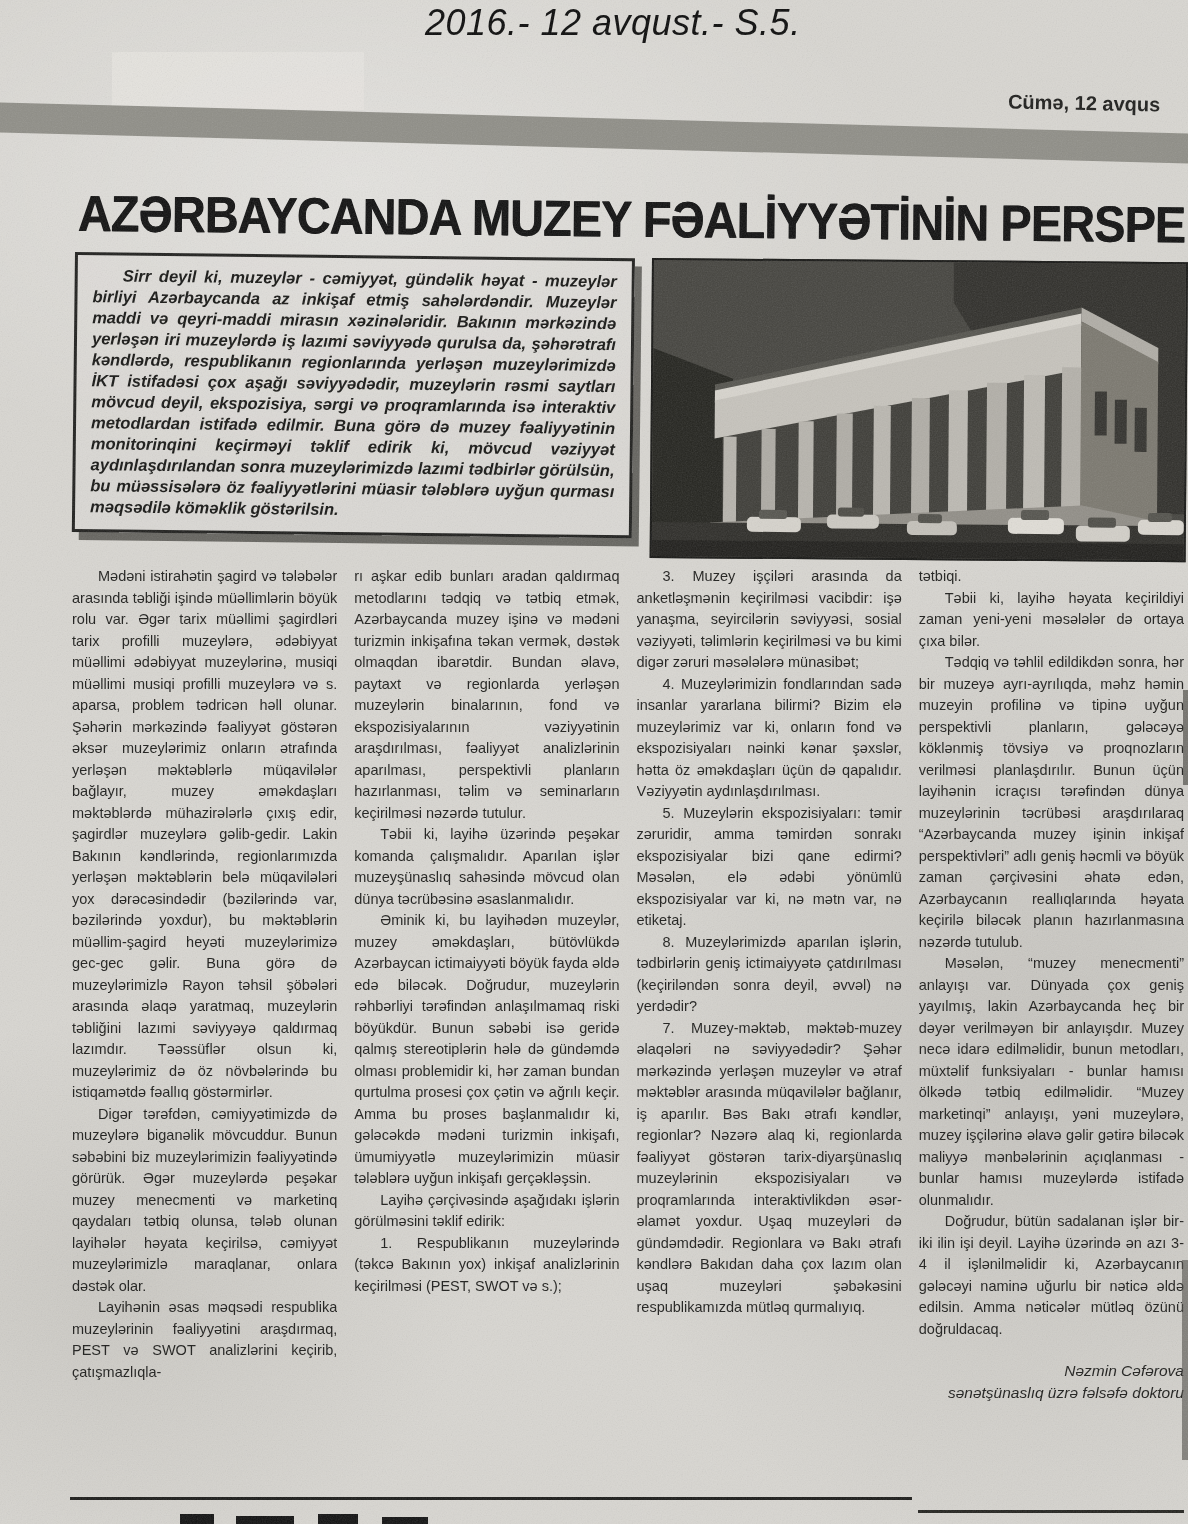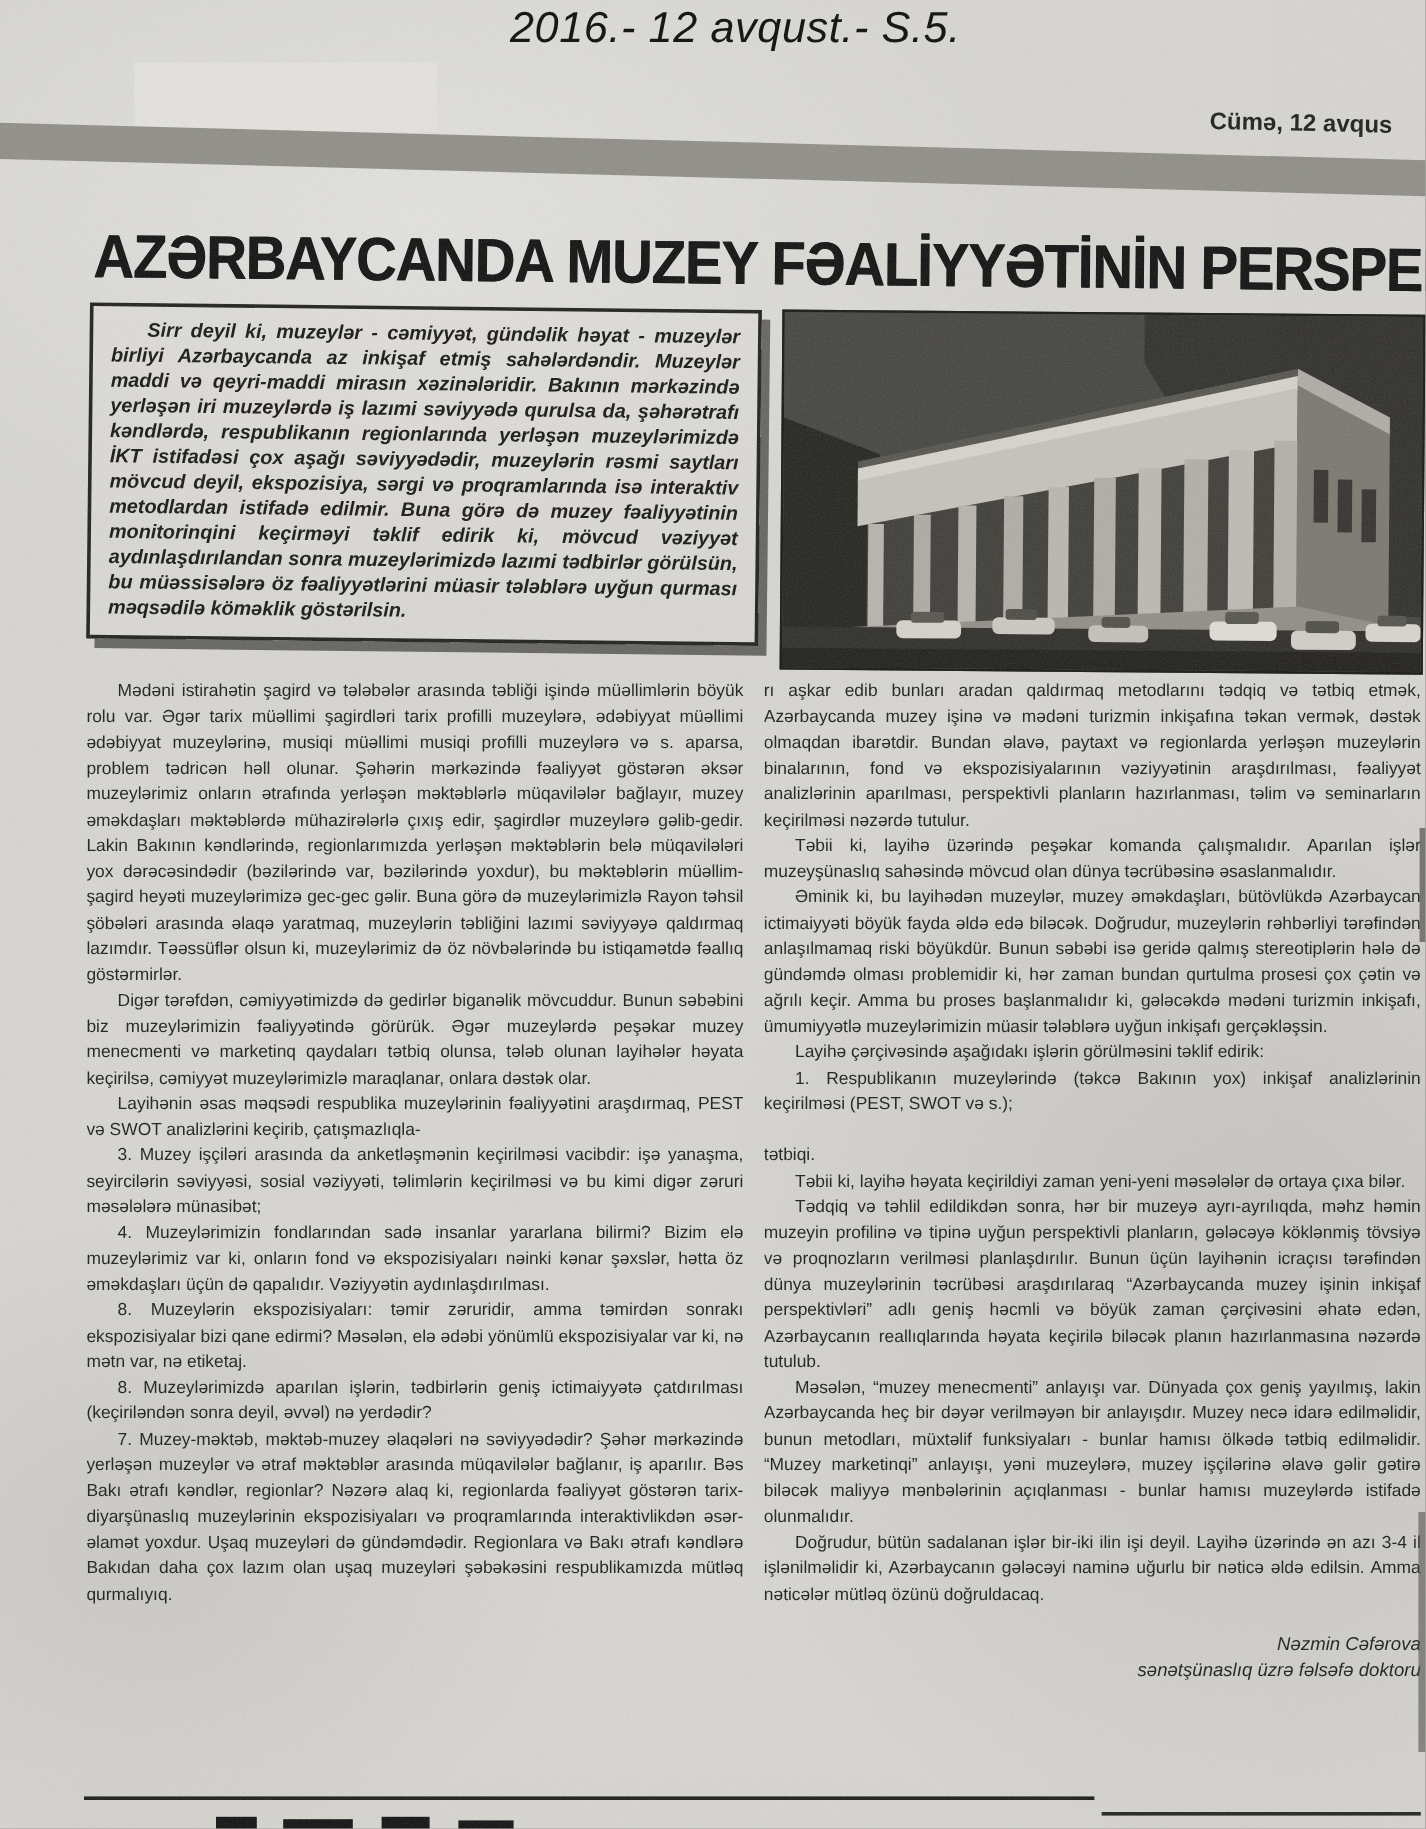--- a/index.html
+++ b/index.html
@@ -25,21 +25,21 @@
     text-shadow:.6px 0 0 #101010;}
   .leadbox{position:absolute;left:75px;top:252px;width:524px;padding:10px 15px 12px 15px;
     border:3px solid #1f1f1d;box-shadow:7px 8px 0 rgba(72,71,66,.8);transform:rotate(.65deg);
     transform-origin:left top;background:rgba(224,222,217,.35);}
   .leadbox p{margin:0;font-style:italic;font-weight:bold;font-size:16.5px;line-height:21px;
     text-align:justify;text-indent:30px;color:#161614;}
   .photo{position:absolute;left:652px;top:258px;width:532px;height:296px;border:2px solid #161614;
     transform:rotate(.45deg);transform-origin:left top;background:#45443f;}
   .photo svg{display:block;width:100%;height:100%;}
   .cols{position:absolute;left:72px;top:566px;width:1112px;display:grid;
-    grid-template-columns:repeat(2,1fr);column-gap:17px;}
+    grid-template-columns:repeat(4,1fr);column-gap:17px;}
   .col{max-height:946px;overflow:hidden;text-align:justify;font-size:14.5px;line-height:21.5px;}
   .bp{margin:0;text-indent:26px;}
   .bp.cont{text-indent:0;}
   .sig{margin-top:20px;text-align:right;font-weight:normal;font-style:italic;font-size:15.5px;line-height:22px;}
   .rule-a{position:absolute;left:70px;top:1497px;width:842px;height:3px;background:#1b1b19;}
   .rule-b{position:absolute;left:918px;top:1510px;width:266px;height:3px;background:#23231f;}
   .cutmark{position:absolute;background:#111;}
   .edge{position:absolute;background:#4b4a45;}
   .grain{position:absolute;left:0;top:0;width:100%;height:100%;pointer-events:none;opacity:.16;z-index:9;}
 </style>
@@ -102,34 +102,34 @@
         <rect x="486" y="256" width="46" height="15" rx="5" fill="#d9d6cf"></rect>
           <rect x="496" y="249" width="24" height="9" rx="3" fill="#53524c"></rect>
       </g>
       <rect x="0" y="280" width="532" height="16" fill="#201f1c"></rect>
     </svg>
   </div>
 
   <div class="cols">
       <div class="col">
         <p class="bp">Mədəni istirahətin şagird və tələbələr arasında təbliği işində müəllimlərin böyük rolu var. Əgər tarix müəllimi şagirdləri tarix profilli muzeylərə, ədəbiyyat müəllimi ədəbiyyat muzeylərinə, musiqi müəllimi musiqi profilli muzeylərə və s. aparsa, problem tədricən həll olunar. Şəhərin mərkəzində fəaliyyət göstərən əksər muzeylərimiz onların ətrafında yerləşən məktəblərlə müqavilələr bağlayır, muzey əməkdaşları məktəblərdə mühazirələrlə çıxış edir, şagirdlər muzeylərə gəlib-gedir. Lakin Bakının kəndlərində, regionlarımızda yerləşən məktəblərin belə müqavilələri yox dərəcəsindədir (bəzilərində var, bəzilərində yoxdur), bu məktəblərin müəllim-şagird heyəti muzeylərimizə gec-gec gəlir. Buna görə də muzeylərimizlə Rayon təhsil şöbələri arasında əlaqə yaratmaq, muzeylərin təbliğini lazımi səviyyəyə qaldırmaq lazımdır. Təəssüflər olsun ki, muzeylərimiz də öz növbələrində bu istiqamətdə fəallıq göstərmirlər.</p>
-        <p class="bp">Digər tərəfdən, cəmiyyətimizdə də gedirlər biganəlik mövcuddur. Bunun səbəbini biz muzeylərimizin fəaliyyətində görürük. Əgər muzeylərdə peşəkar muzey menecmenti və marketinq qaydaları tətbiq olunsa, tələb olunan layihələr həyata keçirilsə, cəmiyyət muzeylərimizlə maraqlanar, onlara dəstək olar.</p>
+        <p class="bp">Digər tərəfdən, cəmiyyətimizdə də muzeylərə biganəlik mövcuddur. Bunun səbəbini biz muzeylərimizin fəaliyyətində görürük. Əgər muzeylərdə peşəkar muzey menecmenti və marketinq qaydaları tətbiq olunsa, tələb olunan layihələr həyata keçirilsə, cəmiyyət muzeylərimizlə maraqlanar, onlara dəstək olar.</p>
         <p class="bp">Layihənin əsas məqsədi respublika muzeylərinin fəaliyyətini araşdırmaq, PEST və SWOT analizlərini keçirib, çatışmazlıqla-</p>
       </div>
       <div class="col">
         <p class="bp cont">rı aşkar edib bunları aradan qaldırmaq metodlarını tədqiq və tətbiq etmək, Azərbaycanda muzey işinə və mədəni turizmin inkişafına təkan vermək, dəstək olmaqdan ibarətdir. Bundan əlavə, paytaxt və regionlarda yerləşən muzeylərin binalarının, fond və ekspozisiyalarının vəziyyətinin araşdırılması, fəaliyyət analizlərinin aparılması, perspektivli planların hazırlanması, təlim və seminarların keçirilməsi nəzərdə tutulur.</p>
         <p class="bp">Təbii ki, layihə üzərində peşəkar komanda çalışmalıdır. Aparılan işlər muzeyşünaslıq sahəsində mövcud olan dünya təcrübəsinə əsaslanmalıdır.</p>
         <p class="bp">Əminik ki, bu layihədən muzeylər, muzey əməkdaşları, bütövlükdə Azərbaycan ictimaiyyəti böyük fayda əldə edə biləcək. Doğrudur, muzeylərin rəhbərliyi tərəfindən anlaşılmamaq riski böyükdür. Bunun səbəbi isə geridə qalmış stereotiplərin hələ də gündəmdə olması problemidir ki, hər zaman bundan qurtulma prosesi çox çətin və ağrılı keçir. Amma bu proses başlanmalıdır ki, gələcəkdə mədəni turizmin inkişafı, ümumiyyətlə muzeylərimizin müasir tələblərə uyğun inkişafı gerçəkləşsin.</p>
         <p class="bp">Layihə çərçivəsində aşağıdakı işlərin görülməsini təklif edirik:</p>
         <p class="bp">1. Respublikanın muzeylərində (təkcə Bakının yox) inkişaf analizlərinin keçirilməsi (PEST, SWOT və s.);</p>
       </div>
       <div class="col">
         <p class="bp">3. Muzey işçiləri arasında da anketləşmənin keçirilməsi vacibdir: işə yanaşma, seyircilərin səviyyəsi, sosial vəziyyəti, təlimlərin keçirilməsi və bu kimi digər zəruri məsələlərə münasibət;</p>
         <p class="bp">4. Muzeylərimizin fondlarından sadə insanlar yararlana bilirmi? Bizim elə muzeylərimiz var ki, onların fond və ekspozisiyaları nəinki kənar şəxslər, hətta öz əməkdaşları üçün də qapalıdır. Vəziyyətin aydınlaşdırılması.</p>
-        <p class="bp">8. Muzeylərin ekspozisiyaları: təmir zəruridir, amma təmirdən sonrakı ekspozisiyalar bizi qane edirmi? Məsələn, elə ədəbi yönümlü ekspozisiyalar var ki, nə mətn var, nə etiketaj.</p>
+        <p class="bp">5. Muzeylərin ekspozisiyaları: təmir zəruridir, amma təmirdən sonrakı ekspozisiyalar bizi qane edirmi? Məsələn, elə ədəbi yönümlü ekspozisiyalar var ki, nə mətn var, nə etiketaj.</p>
         <p class="bp">8. Muzeylərimizdə aparılan işlərin, tədbirlərin geniş ictimaiyyətə çatdırılması (keçiriləndən sonra deyil, əvvəl) nə yerdədir?</p>
         <p class="bp">7. Muzey-məktəb, məktəb-muzey əlaqələri nə səviyyədədir? Şəhər mərkəzində yerləşən muzeylər və ətraf məktəblər arasında müqavilələr bağlanır, iş aparılır. Bəs Bakı ətrafı kəndlər, regionlar? Nəzərə alaq ki, regionlarda fəaliyyət göstərən tarix-diyarşünaslıq muzeylərinin ekspozisiyaları və proqramlarında interaktivlikdən əsər-əlamət yoxdur. Uşaq muzeyləri də gündəmdədir. Regionlara və Bakı ətrafı kəndlərə Bakıdan daha çox lazım olan uşaq muzeyləri şəbəkəsini respublikamızda mütləq qurmalıyıq.</p>
       </div>
       <div class="col">
         <p class="bp cont">tətbiqi.</p>
         <p class="bp">Təbii ki, layihə həyata keçirildiyi zaman yeni-yeni məsələlər də ortaya çıxa bilər.</p>
         <p class="bp">Tədqiq və təhlil edildikdən sonra, hər bir muzeyə ayrı-ayrılıqda, məhz həmin muzeyin profilinə və tipinə uyğun perspektivli planların, gələcəyə köklənmiş tövsiyə və proqnozların verilməsi planlaşdırılır. Bunun üçün layihənin icraçısı tərəfindən dünya muzeylərinin təcrübəsi araşdırılaraq “Azərbaycanda muzey işinin inkişaf perspektivləri” adlı geniş həcmli və böyük zaman çərçivəsini əhatə edən, Azərbaycanın reallıqlarında həyata keçirilə biləcək planın hazırlanmasına nəzərdə tutulub.</p>
         <p class="bp">Məsələn, “muzey menecmenti” anlayışı var. Dünyada çox geniş yayılmış, lakin Azərbaycanda heç bir dəyər verilməyən bir anlayışdır. Muzey necə idarə edilməlidir, bunun metodları, müxtəlif funksiyaları - bunlar hamısı ölkədə tətbiq edilməlidir. “Muzey marketinqi” anlayışı, yəni muzeylərə, muzey işçilərinə əlavə gəlir gətirə biləcək maliyyə mənbələrinin açıqlanması - bunlar hamısı muzeylərdə istifadə olunmalıdır.</p>
         <p class="bp">Doğrudur, bütün sadalanan işlər bir-iki ilin işi deyil. Layihə üzərində ən azı 3-4 il işlənilməlidir ki, Azərbaycanın gələcəyi naminə uğurlu bir nəticə əldə edilsin. Amma nəticələr mütləq özünü doğruldacaq.</p>
         <div class="sig">

